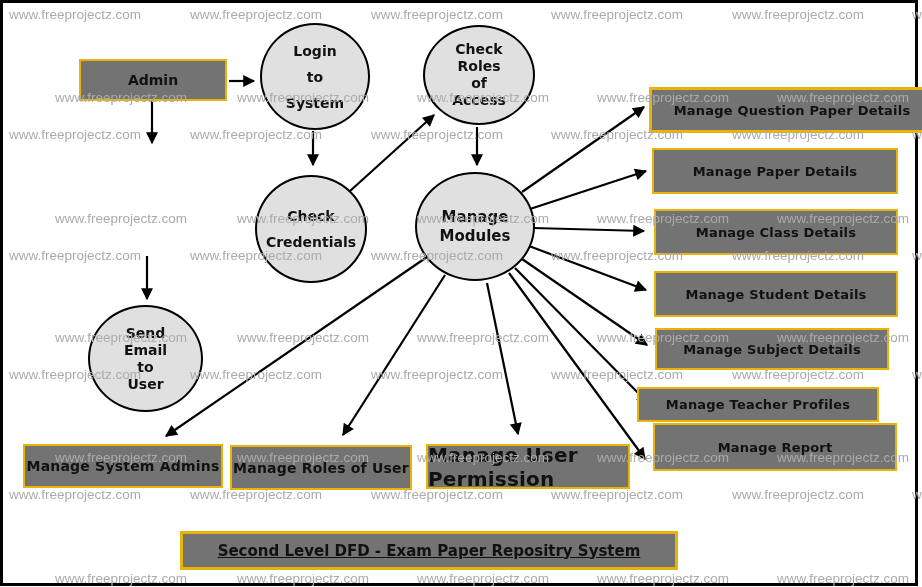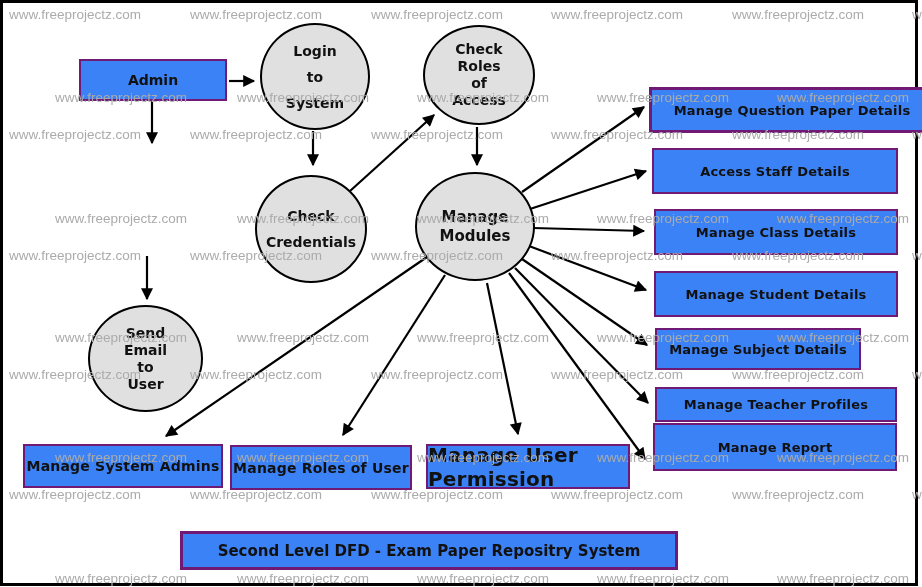--- a/index.html
+++ b/index.html
@@ -27,26 +27,26 @@
   .node {
     position: absolute;
     display: flex;
     align-items: center;
     justify-content: center;
     box-sizing: border-box;
     z-index: 3;
     color: #111111;
   }
   .entity-box, .module-box, .title-box {
-    background: #3b82f6;
-    border: 2px solid #701a75;
+    background: #737373;
+    border: 2px solid #eab308;
   }
   .module-box { font-weight: bold; font-size: 13px; letter-spacing: 0.2px; }
   .entity-box { font-weight: bold; font-size: 14px; }
-  .title-box  { font-weight: bold; font-size: 15px; border-width: 3px; }
+  .title-box  { font-weight: bold; font-size: 15px; border-width: 3px; text-decoration: underline; }
   .process-circle {
     background: #e0e0e0;
     border: 2px solid #000000;
     border-radius: 50%;
     font-weight: bold;
     font-size: 14px;
     line-height: 26px;
     text-align: center;
   }
   .process-circle .lbl { white-space: pre-line; }
@@ -124,32 +124,32 @@
     <span class="lbl">Send
 Email
 to
 User</span>
   </div>
 
   <div class="node module-box" style="left:649px;top:87px;width:286px;height:46px;border-width:3px">
     <span class="lbl">Manage Question Paper Details</span>
   </div>
   <div class="node module-box" style="left:652px;top:148px;width:246px;height:46px">
-    <span class="lbl">Access Staff Details</span>
+    <span class="lbl">Manage Paper Details</span>
   </div>
   <div class="node module-box" style="left:654px;top:209px;width:244px;height:46px">
     <span class="lbl">Manage Class Details</span>
   </div>
   <div class="node module-box" style="left:654px;top:271px;width:244px;height:46px">
     <span class="lbl">Manage Student Details</span>
   </div>
-  <div class="node module-box" style="left:655px;top:328px;width:206px;height:42px">
+  <div class="node module-box" style="left:655px;top:328px;width:234px;height:42px">
     <span class="lbl">Manage Subject Details</span>
   </div>
-  <div class="node module-box" style="left:655px;top:387px;width:242px;height:35px">
+  <div class="node module-box" style="left:637px;top:387px;width:242px;height:35px">
     <span class="lbl">Manage Teacher Profiles</span>
   </div>
   <div class="node module-box" style="left:653px;top:423px;width:244px;height:48px">
     <span class="lbl">Manage Report</span>
   </div>
 
   <div class="node module-box" style="left:23px;top:444px;width:200px;height:44px;font-size:14px">
     <span class="lbl">Manage System Admins</span>
   </div>
   <div class="node module-box" style="left:230px;top:445px;width:182px;height:45px;font-size:14px">

